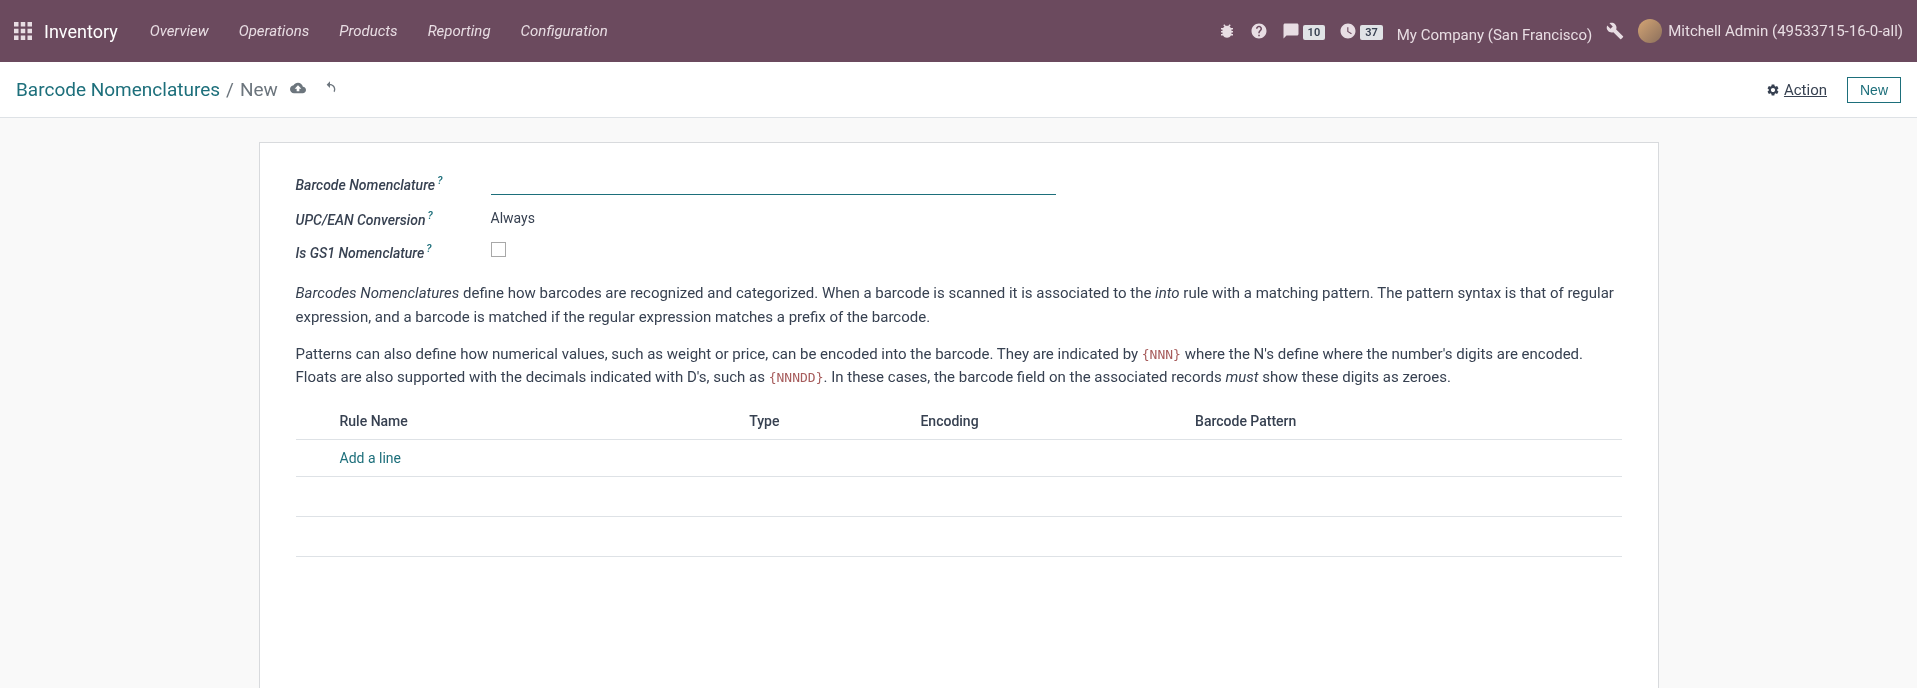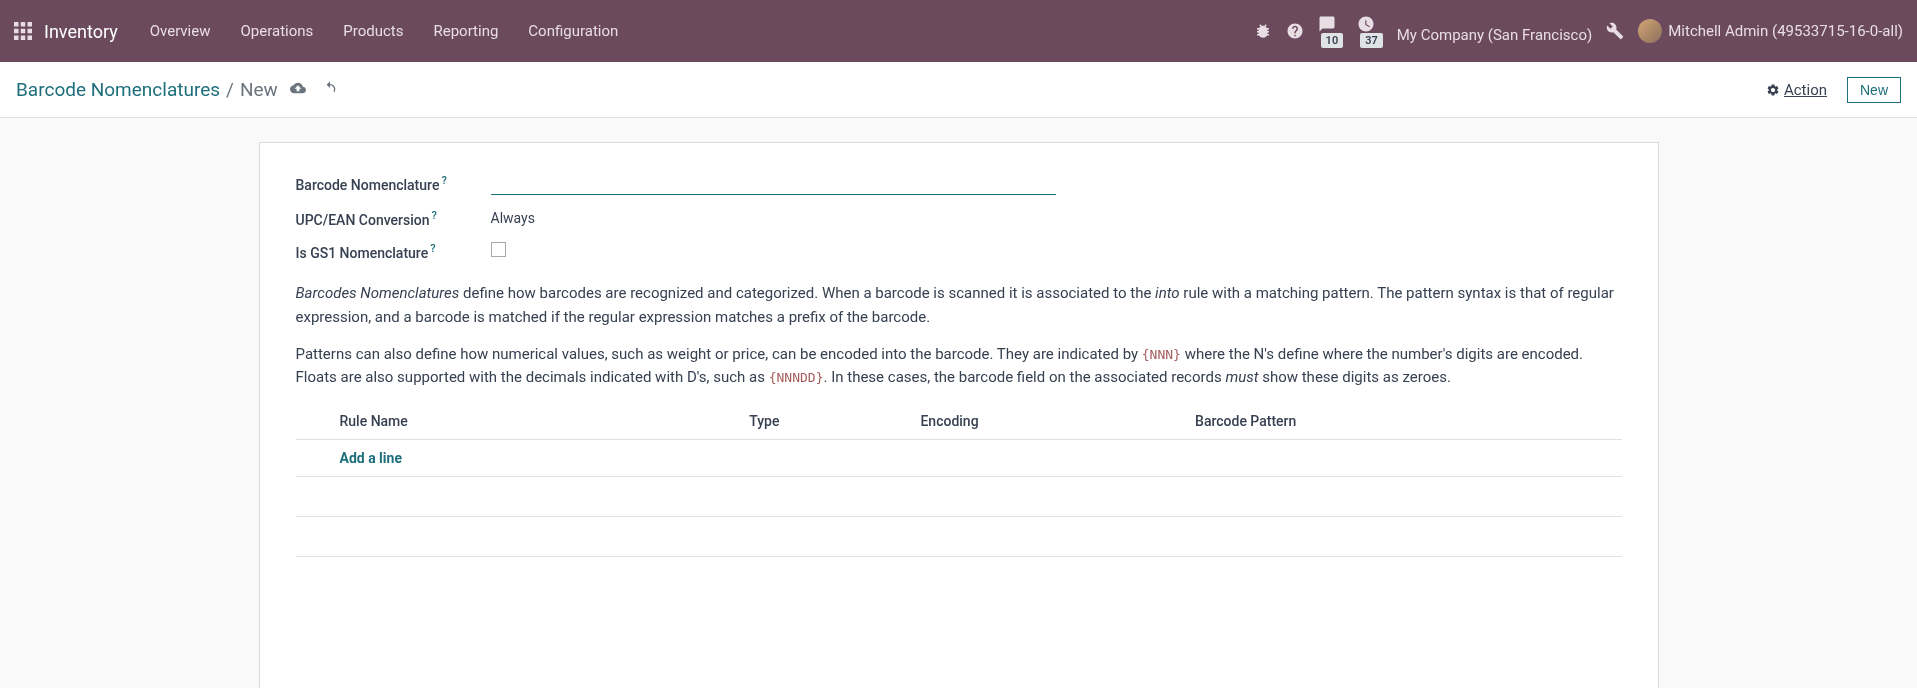--- a/index.html
+++ b/index.html
@@ -1,24 +1,24 @@
 <!DOCTYPE html>
 <html><head>
 <meta charset="utf-8">
 <style>
 * { box-sizing: border-box; margin:0; padding:0; }
 body { font-family: -apple-system, BlinkMacSystemFont, "Segoe UI", Roboto, "Helvetica Neue", sans-serif; font-size:14px; color:#374151; background:#f9f9f9; }
 .navbar { background:#6b4a5e; color:#fff; display:flex; align-items:center; height:62px; padding:0 14px; font-size:15px; }
 .nav-apps { width:18px; height:18px; margin-right:12px; cursor:pointer; }
 .nav-brand { font-size:18px; font-weight:400; margin-right:18px; cursor:pointer; color:#fff; }
 .nav-menu { display:flex; gap:2px; }
-.nav-item { padding:6px 14px; cursor:pointer; color:#e8dde3; }
+.nav-item { padding:6px 14px; cursor:pointer; color:#e8dde3;font-style:italic; }
 .nav-spacer { flex:1; }
 .nav-right { display:flex; align-items:center; gap:14px; }
-.nav-icon { cursor:pointer; display:flex; align-items:flex-start; position:relative;flex-direction:column; }
+.nav-icon { cursor:pointer; display:flex; align-items:flex-end; position:relative; }
 .nav-icon svg { width:18px; height:18px; fill:#e8dde3; }
 .badge { background:#e0e3e6; color:#374151; font-size:11px; padding:1px 5px; border-radius:2px; margin-left:3px; font-weight:600; }
 .nav-text { color:#e8dde3; cursor:pointer; font-size:15px;margin-top:7px; }
 .avatar { width:24px; height:24px; border-radius:50%; background:linear-gradient(135deg,#d4a574,#8b6f5c); margin-right:6px; }
 .nav-user { display:flex; align-items:center; cursor:pointer; color:#e8dde3; font-size:15px; }
 
 .control-panel { background:#fff; border-bottom:1px solid #dee2e6; display:flex; align-items:center; padding:10px 16px; height:56px; }
 .breadcrumb { display:flex; align-items:center; font-size:19px; }
 .breadcrumb a { color:#1d6f7b; text-decoration:none; cursor:pointer; }
 .breadcrumb span.sep { margin:0 6px; color:#6c757d; }
@@ -28,38 +28,38 @@
 .bc-icons svg { width:16px; height:16px; fill:#6c757d; }
 .cp-spacer { flex:1; }
 .action-btn { display:flex; align-items:center; gap:4px; color:#374151; cursor:pointer; padding:4px 8px; font-size:15px;text-decoration:underline; }
 .action-btn svg { width:14px; height:14px; fill:#374151; }
 .new-btn { border:1px solid #1d6f7b; color:#1d6f7b; padding:4px 12px; margin-left:12px; cursor:pointer; font-size:14px; background:#fff; }
 
 .sheet-bg { padding:24px 0 0 0; display:flex; justify-content:center; }
 .sheet { background:#fff; border:1px solid #d8dadd; width:1400px; max-width:calc(100% - 32px); padding:28px 36px; min-height:560px; }
 
 .form-row { display:flex; align-items:center; margin-bottom:14px; }
-.form-label { width:195px; color:#374151; font-size:14px; font-weight:500; position:relative; }
+.form-label { width:195px; color:#374151; font-size:14px; font-weight:500; position:relative;font-style:italic; }
 .form-label sup { color:#1d6f7b; font-size:11px; margin-left:2px; cursor:help; }
 .form-widget { flex:0 0 565px; }
 .input-line { border:none; border-bottom:1px solid #1d6f7b; width:100%; height:24px; font-size:14px; background:transparent; outline:none; }
 .select-val { color:#374151; font-size:14px; }
 .checkbox { width:15px; height:15px; border:1px solid #a8a8a8; display:inline-block; cursor:pointer; }
 
 .help-text { margin-top:22px; color:#374151; font-size:15px; line-height:1.55; }
 .help-text p { margin-bottom:14px; }
 .help-text em { font-style:italic; }
 .help-text code { font-family: monospace; color:#a65b5b; font-size:13px; }
 
 table.rules { width:100%; border-collapse:collapse; margin-top:14px; }
 table.rules th { text-align:left; font-weight:500; color:#374151; padding:10px 8px; border-bottom:1px solid #dee2e6; font-size:14px; }
 table.rules th:first-child { padding-left:44px; }
 table.rules td { padding:10px 8px; border-bottom:1px solid #dee2e6; }
 table.rules td:first-child { padding-left:44px; }
-.add-line { color:#1d6f7b; cursor:pointer; font-size:14px;font-weight:bold; }
+.add-line { color:#1d6f7b; cursor:pointer; font-size:14px; }
 .empty-row td { height:40px; }
 </style>
 </head>
 <body>
 
 <div class="navbar">
   <span class="nav-apps">
     <svg viewBox="0 0 16 16">
         <rect x="0" y="0" width="4" height="4" fill="#e8dde3"></rect>
         <rect x="6" y="0" width="4" height="4" fill="#e8dde3"></rect>

